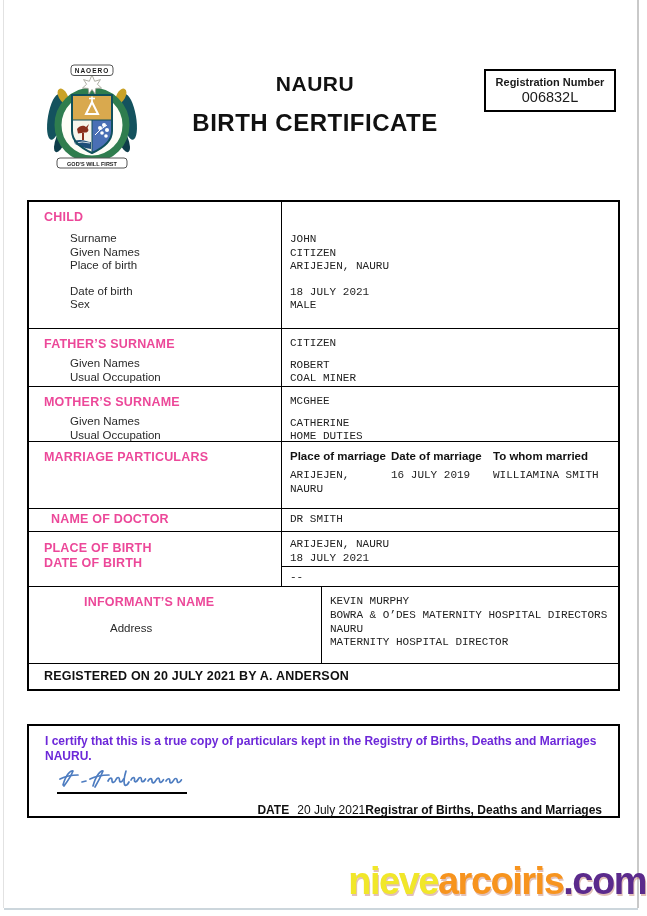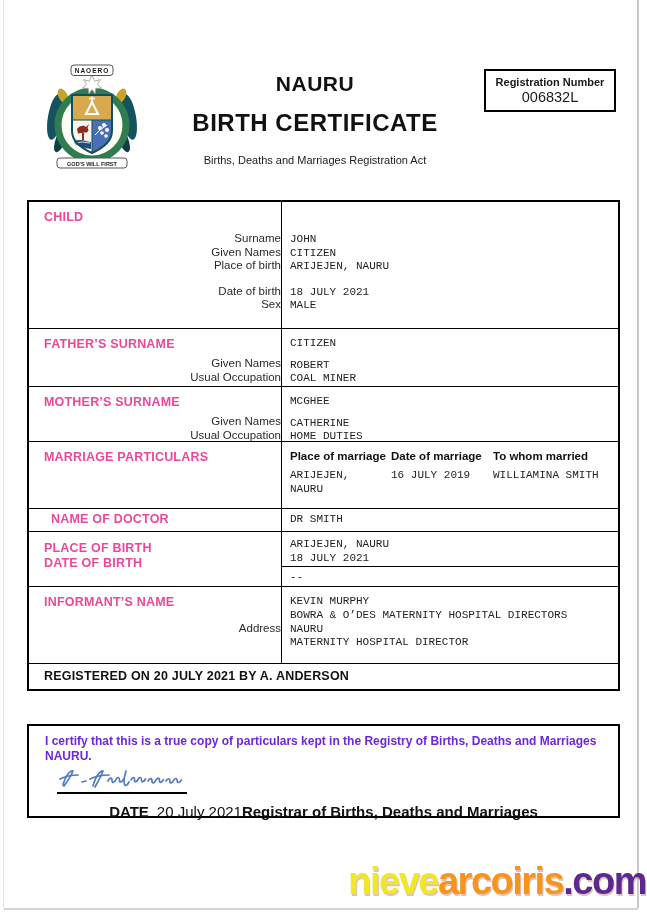--- a/index.html
+++ b/index.html
@@ -24,21 +24,21 @@
 
   
   .cert-table { position:absolute; left:27px; top:200px; width:593px; border:2px solid #000; background:#fff; }
   .row { display:flex; }
   .row + .row { border-top:1.5px solid #000; }
   .cell-left  { width:253px; border-right:1.5px solid #000; padding:8px 0 0 15px; }
   .cell-right { flex:1; padding:8px 0 0 8px; }
 
   .section-title { font-size:12.5px; font-weight:bold; letter-spacing:.2px; color:#ec4899; }
   .sub-label { font-size:11.5px; line-height:13.5px; color:#2a2a2a; }
-  .labels { margin-left:26px;text-align:right; }
+  .labels { margin-left:26px; }
   .mono { font-family:"Liberation Mono","DejaVu Sans Mono",monospace; font-size:11px; line-height:13.5px; color:#222; white-space:pre; }
 
   .row-child { height:126px; }
   .row-child .labels { margin-top:8px; }
   .lab-gap { height:12px; }
   .row-child .cell-right { padding-top:31px; }
 
   .row-parent { height:58px; }
   .row-mother { height:55px; }
   .row-parent .labels, .row-mother .labels { margin-top:6px; }
@@ -54,33 +54,33 @@
   .row-doctor .cell-left { padding-top:3px; padding-left:22px; }
   .row-doctor .cell-right { padding-top:4px; }
 
   .row-birth { height:55px; }
   .row-birth .cell-left { padding-top:9px; }
   .row-birth .cell-left .section-title { line-height:15px; }
   .row-birth .cell-right { padding:0; display:flex; flex-direction:column; }
   .birth-top { padding:6px 0 0 8px; height:34.5px; border-bottom:1.5px solid #000; }
   .birth-bottom { padding:4px 0 0 8px; }
 
-  .row-informant { height:77px; }
+  .row-informant { height:77px;padding-left:40px; }
   .row-informant .labels { margin-top:13px; }
   .row-informant .mono { line-height:13.8px; }
 
   .row-registered { height:26px; border-top:1.5px solid #000; }
   .registered-text { font-size:12.5px; font-weight:bold; padding:5px 0 0 15px; letter-spacing:.2px; }
 
   
   .certify-box { position:absolute; left:27px; top:724px; width:593px; height:94px; border:2px solid #000; padding:8px 16px 0; }
   .certify-statement { font-size:12px; font-weight:bold; line-height:15px; color:#6d28d9; }
   .signature-wrap { margin-left:12px; margin-top:1px; height:27px; }
   .sig-underline { margin-left:12px; width:130px; height:1.5px; background:#000; }
-  .certify-bottom { display:flex; justify-content:center; margin-top:9px; font-size:15px; }
+  .certify-bottom { display:flex; justify-content:flex-end; margin-top:9px; font-size:12px; }
   .date-label { font-weight:bold; margin-right:8px; }
   .registrar { font-weight:bold; }
 
   
   .watermark { position:absolute; right:1px; top:862px; font-size:38px; font-weight:bold; letter-spacing:-1.5px; line-height:1;
                text-shadow:1px 2px 0 rgba(160,50,20,.30); white-space:nowrap; }
   .wm-1 { color:#f1e729; } .wm-2 { color:#f7941e; } .wm-3 { color:#5b2a8c; }
 </style>
 </head>
 <body>
@@ -137,21 +137,20 @@
     </g>
     <g>
       <rect x="15" y="95" width="70" height="10" rx="3" fill="#ffffff" stroke="#555" stroke-width="1"></rect>
       <text x="50" y="102.5" text-anchor="middle" font-family="Liberation Sans, sans-serif" font-size="5.5" font-weight="bold" fill="#1a1a1a">GOD'S WILL FIRST</text>
     </g>
   </svg>
 
   <div class="titles">
     <div class="country">NAURU</div>
     <div class="cert-title">BIRTH CERTIFICATE</div>
-    <div class="act">Births, Deaths and Marriages Registration Act</div>
   </div>
 
   <div class="reg-box">
     <div class="reg-label">Registration Number</div>
     <div class="reg-value">006832L</div>
   </div>
 
   <div class="cert-table">
 
     <div class="row row-child">

